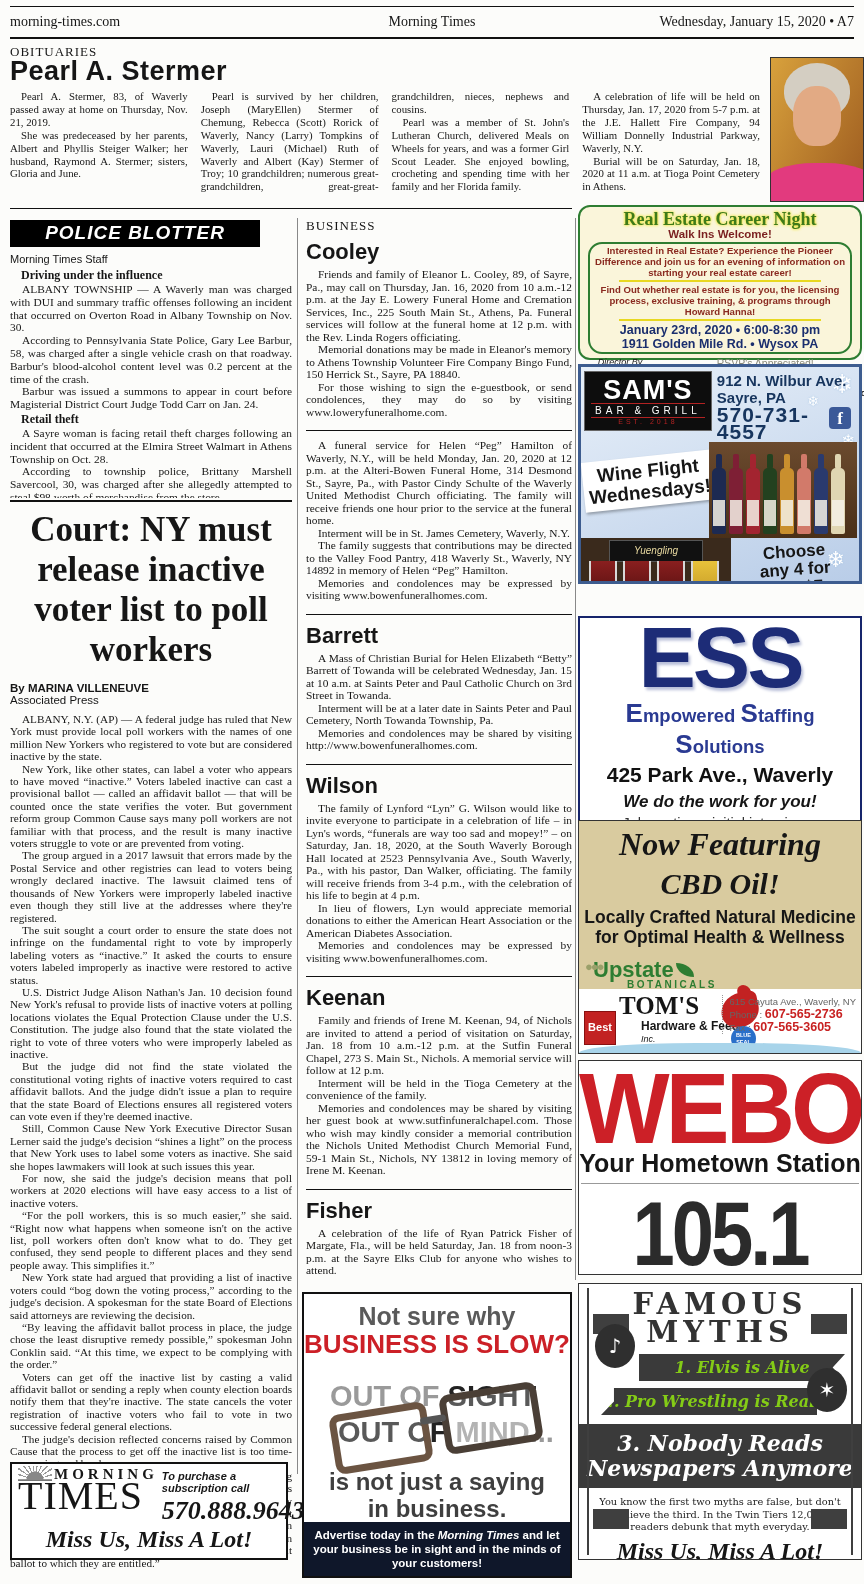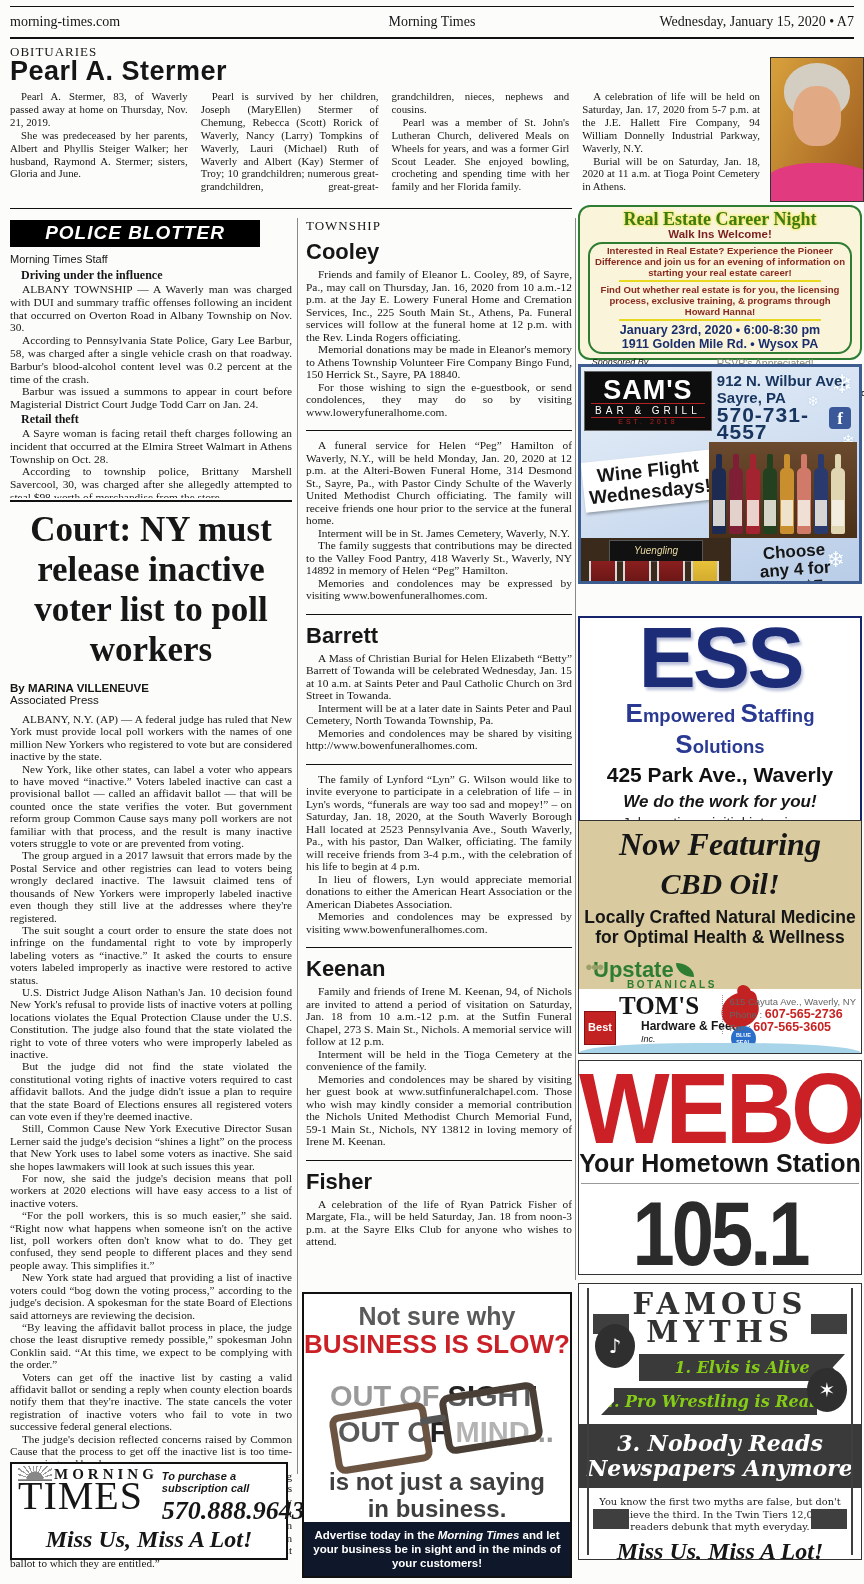--- a/index.html
+++ b/index.html
@@ -211,21 +211,21 @@
   </div>
 
   <div class="ob-label">OBITUARIES</div>
   <div class="ob-name">Pearl A. Stermer</div>
   <div class="ob-body">
 
   <p>Pearl A. Stermer, 83, of Waverly passed away at home on Thursday, Nov. 21, 2019.</p>
       <p>She was predeceased by her parents, Albert and Phyllis Steiger Walker; her husband, Raymond A. Stermer; sisters, Gloria and June.</p>
       <p>Pearl is survived by her children, Joseph (MaryEllen) Stermer of Chemung, Rebecca (Scott) Rorick of Waverly, Nancy (Larry) Tompkins of Waverly, Lauri (Michael) Ruth of Waverly and Albert (Kay) Stermer of Troy; 10 grandchildren; numerous great-grandchildren, great-great-grandchildren, nieces, nephews and cousins.</p>
       <p>Pearl was a member of St. John's Lutheran Church, delivered Meals on Wheels for years, and was a former Girl Scout Leader. She enjoyed bowling, crocheting and spending time with her family and her Florida family.</p>
-      <p>A celebration of life will be held on Saturday, Jan. 17, 2020 from 5-7 p.m. at the J.E. Hallett Fire Company, 94 William Donnelly Industrial Parkway, Waverly, N.Y.</p>
+      <p>A celebration of life will be held on Thursday, Jan. 17, 2020 from 5-7 p.m. at the J.E. Hallett Fire Company, 94 William Donnelly Industrial Parkway, Waverly, N.Y.</p>
       <p>Burial will be on Saturday, Jan. 18, 2020 at 11 a.m. at Tioga Point Cemetery in Athens.</p>
     </div>
   <div class="ob-photo">
     <div class="ob-hair"></div>
     <div class="ob-face"></div>
     <div class="ob-shirt"></div>
   </div>
   <div class="ob-rule"></div>
   <div class="vr1"></div>
   <div class="vr2"></div>
@@ -280,21 +280,21 @@
       </div>
       <div class="sub-right">
         <div class="sub-cta">To purchase a subscription call</div>
         <div class="sub-phone">570.888.9643</div>
       </div>
     </div>
     <div class="sub-slogan">Miss Us, Miss A Lot!</div>
   </div>
 
   <div class="funerals">
-    <div class="fun-label">TOWNSHIP</div>
+    <div class="fun-label">BUSINESS</div>
 
     <div class="fun-entry">
       <h3>Cooley</h3>
       <div>
 
       <p>Friends and family of Eleanor L. Cooley, 89, of Sayre, Pa., may call on Thursday, Jan. 16, 2020 from 10 a.m.-12 p.m. at the Jay E. Lowery Funeral Home and Cremation Services, Inc., 225 South Main St., Athens, Pa. Funeral services will follow at the funeral home at 12 p.m. with the Rev. Linda Rogers officiating.</p>
           <p>Memorial donations may be made in Eleanor's memory to Athens Township Volunteer Fire Company Bingo Fund, 150 Herrick St., Sayre, PA 18840.</p>
           <p>For those wishing to sign the e-guestbook, or send condolences, they may do so by visiting www.loweryfuneralhome.com.</p>
         </div>
     </div>
@@ -313,20 +313,21 @@
       <h3>Barrett</h3>
       <div>
 
       <p>A Mass of Christian Burial for Helen Elizabeth “Betty” Barrett of Towanda will be celebrated Wednesday, Jan. 15 at 10 a.m. at Saints Peter and Paul Catholic Church on 3rd Street in Towanda.</p>
           <p>Interment will be at a later date in Saints Peter and Paul Cemetery, North Towanda Township, Pa.</p>
           <p>Memories and condolences may be shared by visiting http://www.bowenfuneralhomes.com.</p>
         </div>
     </div>
     <hr class="fun-div">
     <div class="fun-entry">
+      <h3>Wilson</h3>
       <div>
 
       <p>The family of Lynford “Lyn” G. Wilson would like to invite everyone to participate in a celebration of life – in Lyn's words, “funerals are way too sad and mopey!” – on Saturday, Jan. 18, 2020, at the South Waverly Borough Hall located at 2523 Pennsylvania Ave., South Waverly, Pa., with his pastor, Dan Walker, officiating. The family will receive friends from 3-4 p.m., with the celebration of his life to begin at 4 p.m.</p>
           <p>In lieu of flowers, Lyn would appreciate memorial donations to either the American Heart Association or the American Diabetes Association.</p>
           <p>Memories and condolences may be expressed by visiting www.bowenfuneralhomes.com.</p>
         </div>
     </div>
     <hr class="fun-div">
     <div class="fun-entry">
       <h3>Keenan</h3>
@@ -370,21 +371,21 @@
     <div class="re-box">
       <p>Interested in Real Estate? Experience the Pioneer Difference and join us for an evening of information on starting your real estate career!</p>
       <hr class="re-hr">
       <p>Find Out whether real estate is for you, the licensing process, exclusive training, &amp; programs through Howard Hanna!</p>
       <hr class="re-hr">
       <div class="re-when">January 23rd, 2020 • 6:00-8:30 pm</div>
       <div class="re-when">1911 Golden Mile Rd. • Wysox PA</div>
     </div>
     <div class="re-bottom">
       <div class="re-left">
-        <div class="re-sponsor">Sponsored By</div>
+        <div class="re-sponsor">Director By</div>
         <div class="hh-logo">
           <span>Howard</span>
           <span>Hanna</span>
         </div>
         <div class="realty">Realty Pioneers</div>
       </div>
       <div class="re-right">
         <div class="re-rsvp">RSVP's Appreciated!</div>
         <div class="re-info">For more information:</div>
         <div class="re-cols">

